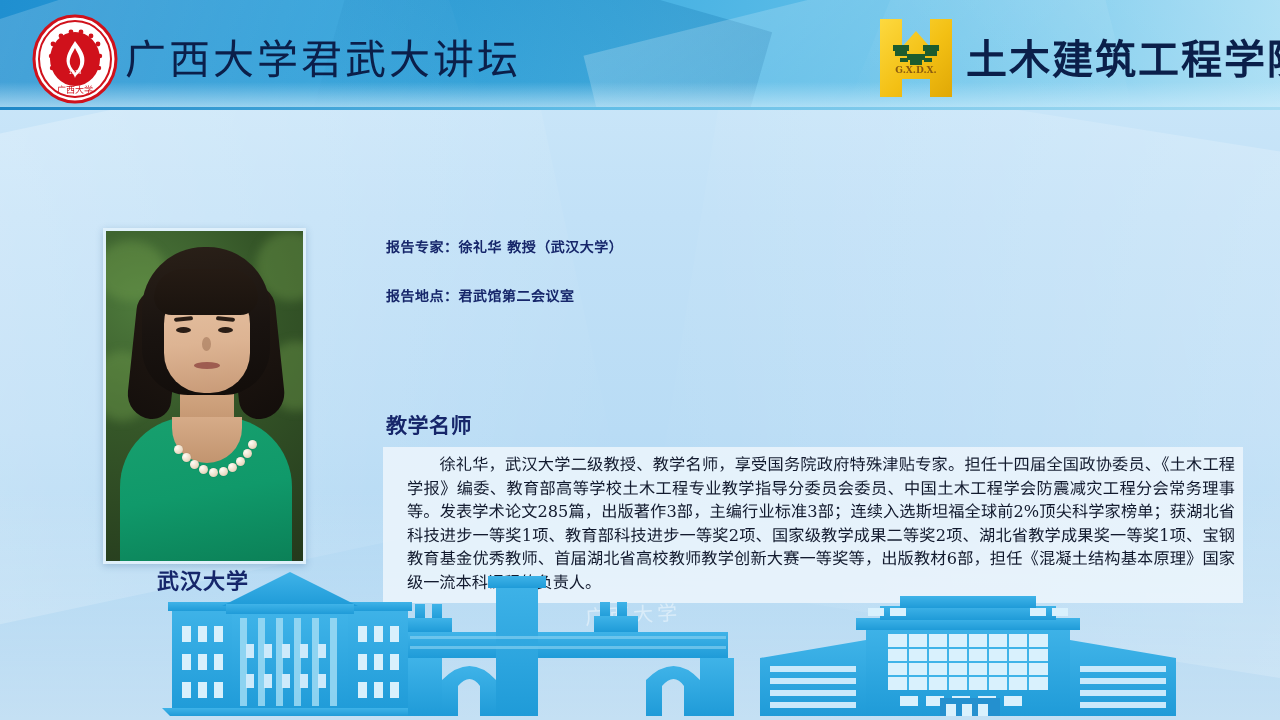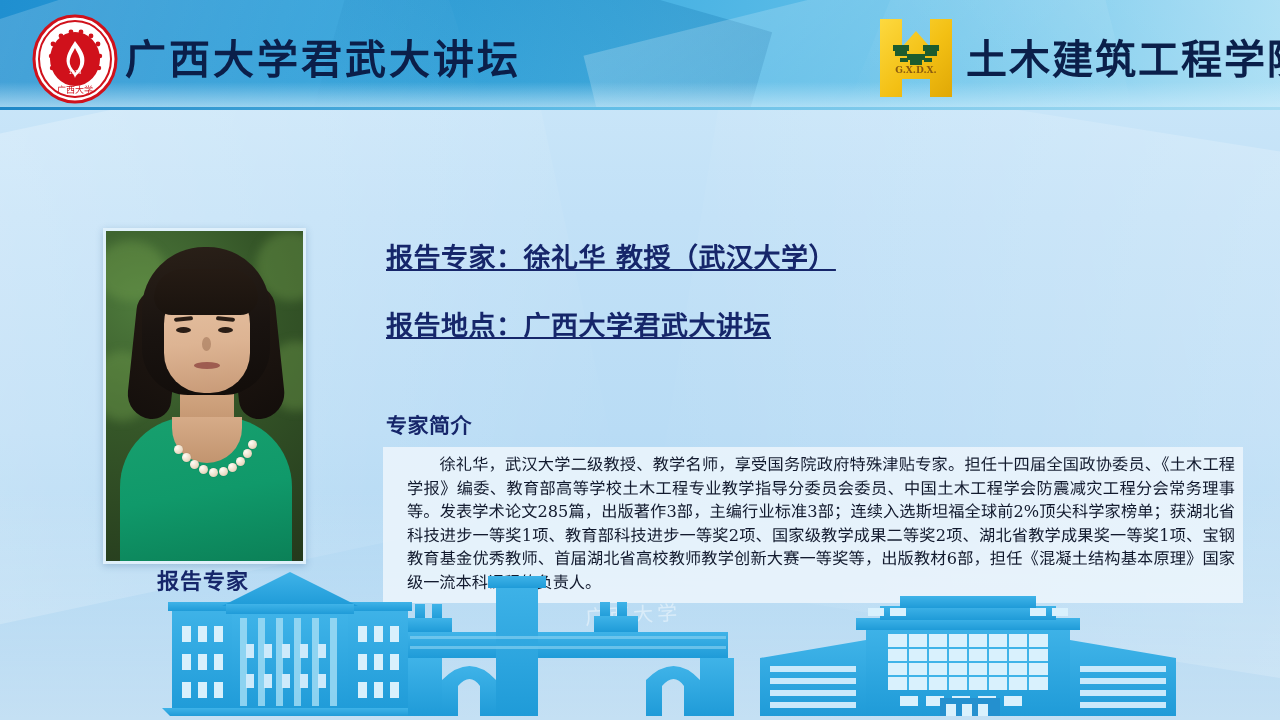--- a/index.html
+++ b/index.html
@@ -47,21 +47,21 @@
        background:linear-gradient(180deg,rgba(255,255,255,0),rgba(210,238,252,.85));}
   .header-underline{position:absolute;left:0;top:107px;width:1280px;height:3px;
        background:linear-gradient(90deg,#1d86c6,#5fbce6 45%,#a9dcf2 100%);}
 
   
   .gxu-seal{position:absolute;left:31px;top:14px;width:88px;height:90px;}
   .gxu-seal svg{display:block;width:88px;height:90px;}
   .header-title{
     position:absolute;left:125px;top:26px;
     font-family:"DejaVu Serif","Liberation Serif",serif;
-    font-size:41px;font-weight:700;color:#0b1f4a;letter-spacing:3px;
+    font-size:41px;font-weight:400;color:#0b1f4a;letter-spacing:3px;
     white-space:nowrap;
   }
 
   
   .college-logo{position:absolute;left:876px;top:17px;width:80px;height:82px;}
   .college-logo svg{display:block;width:80px;height:82px;}
   .college-title{
     position:absolute;left:966px;top:26px;
     font-family:"DejaVu Serif","Liberation Serif",serif;
     font-size:41px;font-weight:700;color:#0b1f4a;letter-spacing:2px;
@@ -125,22 +125,22 @@
   .photo-caption{
     position:absolute;left:103px;top:563px;width:200px;text-align:center;
     font-family:"DejaVu Sans","Liberation Sans",sans-serif;
     font-size:22px;font-weight:700;color:#16266a;letter-spacing:1px;
   }
 
   
   .info-block{position:absolute;left:386px;top:236px;width:860px;}
   .info-line{
     font-family:"DejaVu Sans","Liberation Sans",sans-serif;
-    font-size:27px;font-weight:700;color:#16266a;
-    margin-bottom:29px;white-space:nowrap;letter-spacing:.5px;text-decoration:underline;
+    font-size:14px;font-weight:700;color:#16266a;
+    margin-bottom:29px;white-space:nowrap;letter-spacing:.5px;
   }
   .section-heading{
     position:absolute;left:386px;top:409px;
     font-family:"DejaVu Sans","Liberation Sans",sans-serif;
     font-size:21px;font-weight:700;color:#16266a;letter-spacing:.5px;
   }
 
   
   .bio-box{
     position:absolute;left:383px;top:447px;width:860px;
@@ -261,28 +261,28 @@
       <div class="ph-pearl" style="left:84px;top:229px;"></div>
       <div class="ph-pearl" style="left:93px;top:234px;"></div>
       <div class="ph-pearl" style="left:103px;top:237px;"></div>
       <div class="ph-pearl" style="left:113px;top:236px;"></div>
       <div class="ph-pearl" style="left:122px;top:232px;"></div>
       <div class="ph-pearl" style="left:130px;top:226px;"></div>
       <div class="ph-pearl" style="left:137px;top:218px;"></div>
       <div class="ph-pearl" style="left:142px;top:209px;"></div>
     </div>
   </div>
-  <div class="photo-caption">报告专家</div>
+  <div class="photo-caption">武汉大学</div>
 
   <div class="info-block">
     <div class="info-line">报告专家：徐礼华 教授（武汉大学）</div>
-    <div class="info-line">报告地点：广西大学君武大讲坛</div>
-  </div>
-
-  <div class="section-heading">专家简介</div>
+    <div class="info-line">报告地点：君武馆第二会议室</div>
+  </div>
+
+  <div class="section-heading">教学名师</div>
   <div class="bio-box">
     <p class="bio-text">徐礼华，武汉大学二级教授、教学名师，享受国务院政府特殊津贴专家。担任十四届全国政协委员、《土木工程学报》编委、教育部高等学校土木工程专业教学指导分委员会委员、中国土木工程学会防震减灾工程分会常务理事等。发表学术论文285篇，出版著作3部，主编行业标准3部；连续入选斯坦福全球前2%顶尖科学家榜单；获湖北省科技进步一等奖1项、教育部科技进步一等奖2项、国家级教学成果二等奖2项、湖北省教学成果奖一等奖1项、宝钢教育基金优秀教师、首届湖北省高校教师教学创新大赛一等奖等，出版教材6部，担任《混凝土结构基本原理》国家级一流本科课程的负责人。</p>
   </div>
 
   <div class="watermark">广西大学</div>
 
   <div class="skyline">
     <svg viewBox="0 0 1280 180" xmlns="http://www.w3.org/2000/svg">
       <defs>
         <linearGradient id="bld" x1="0" y1="0" x2="0" y2="1">

